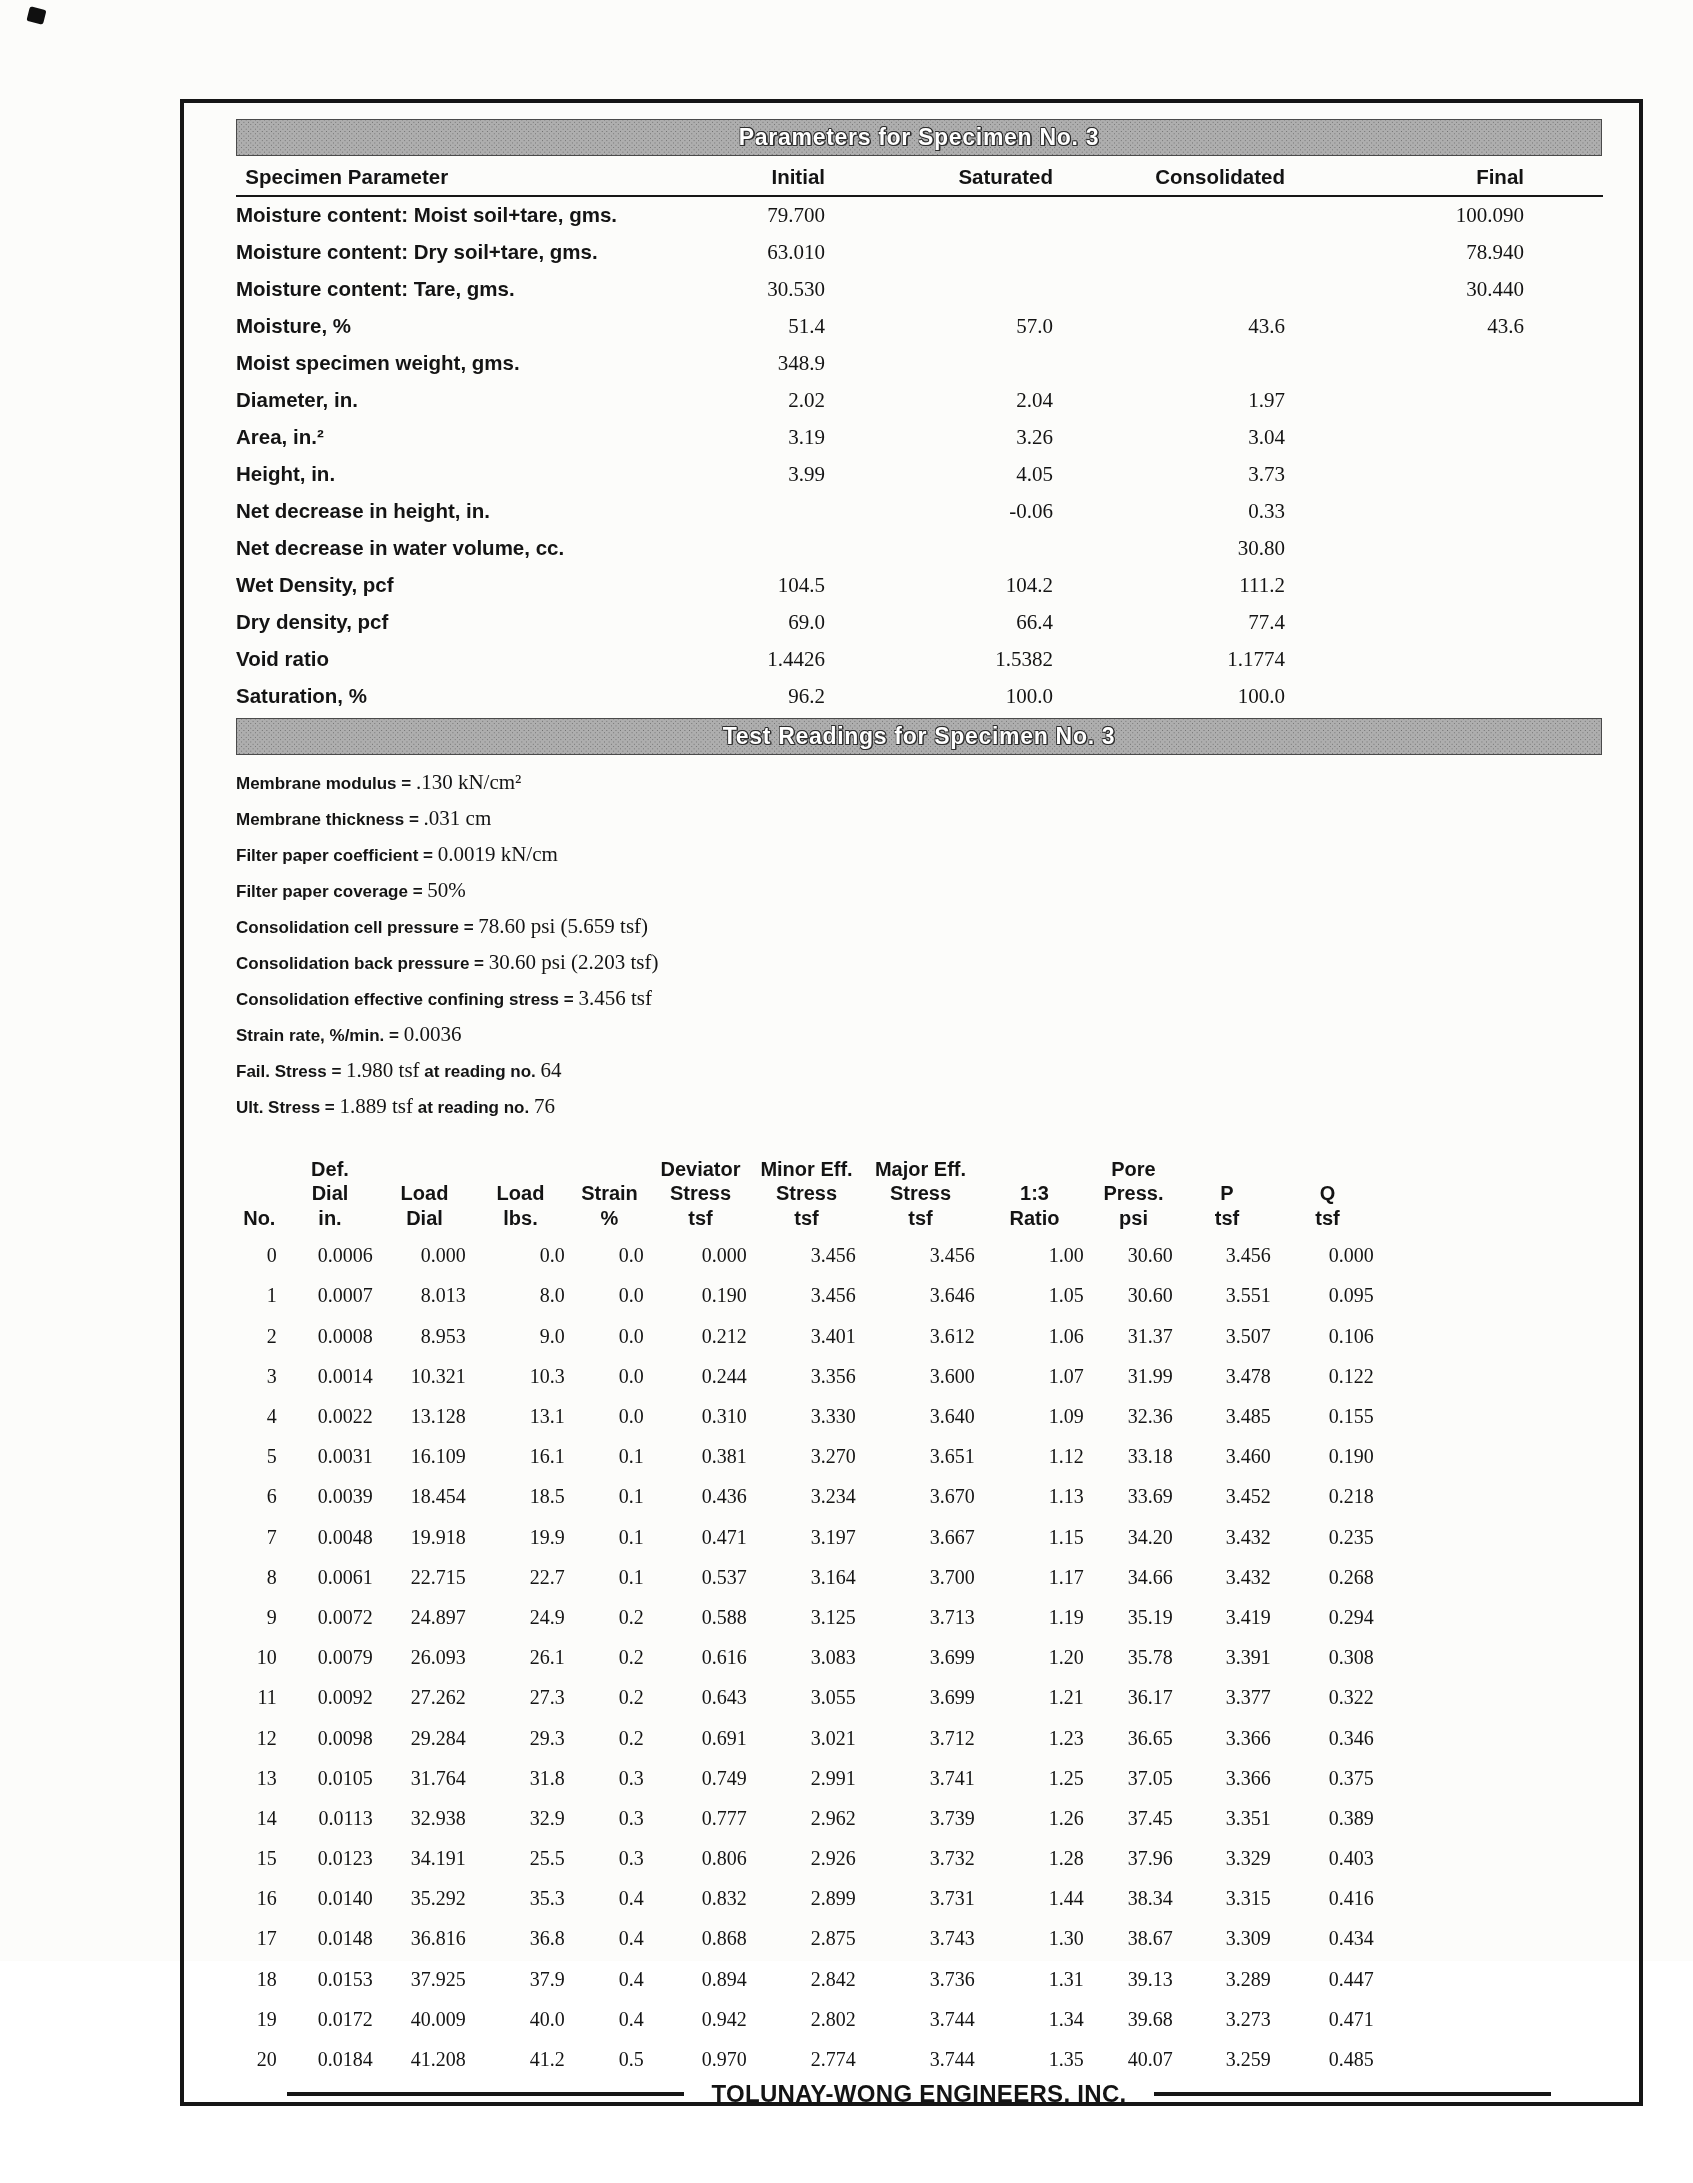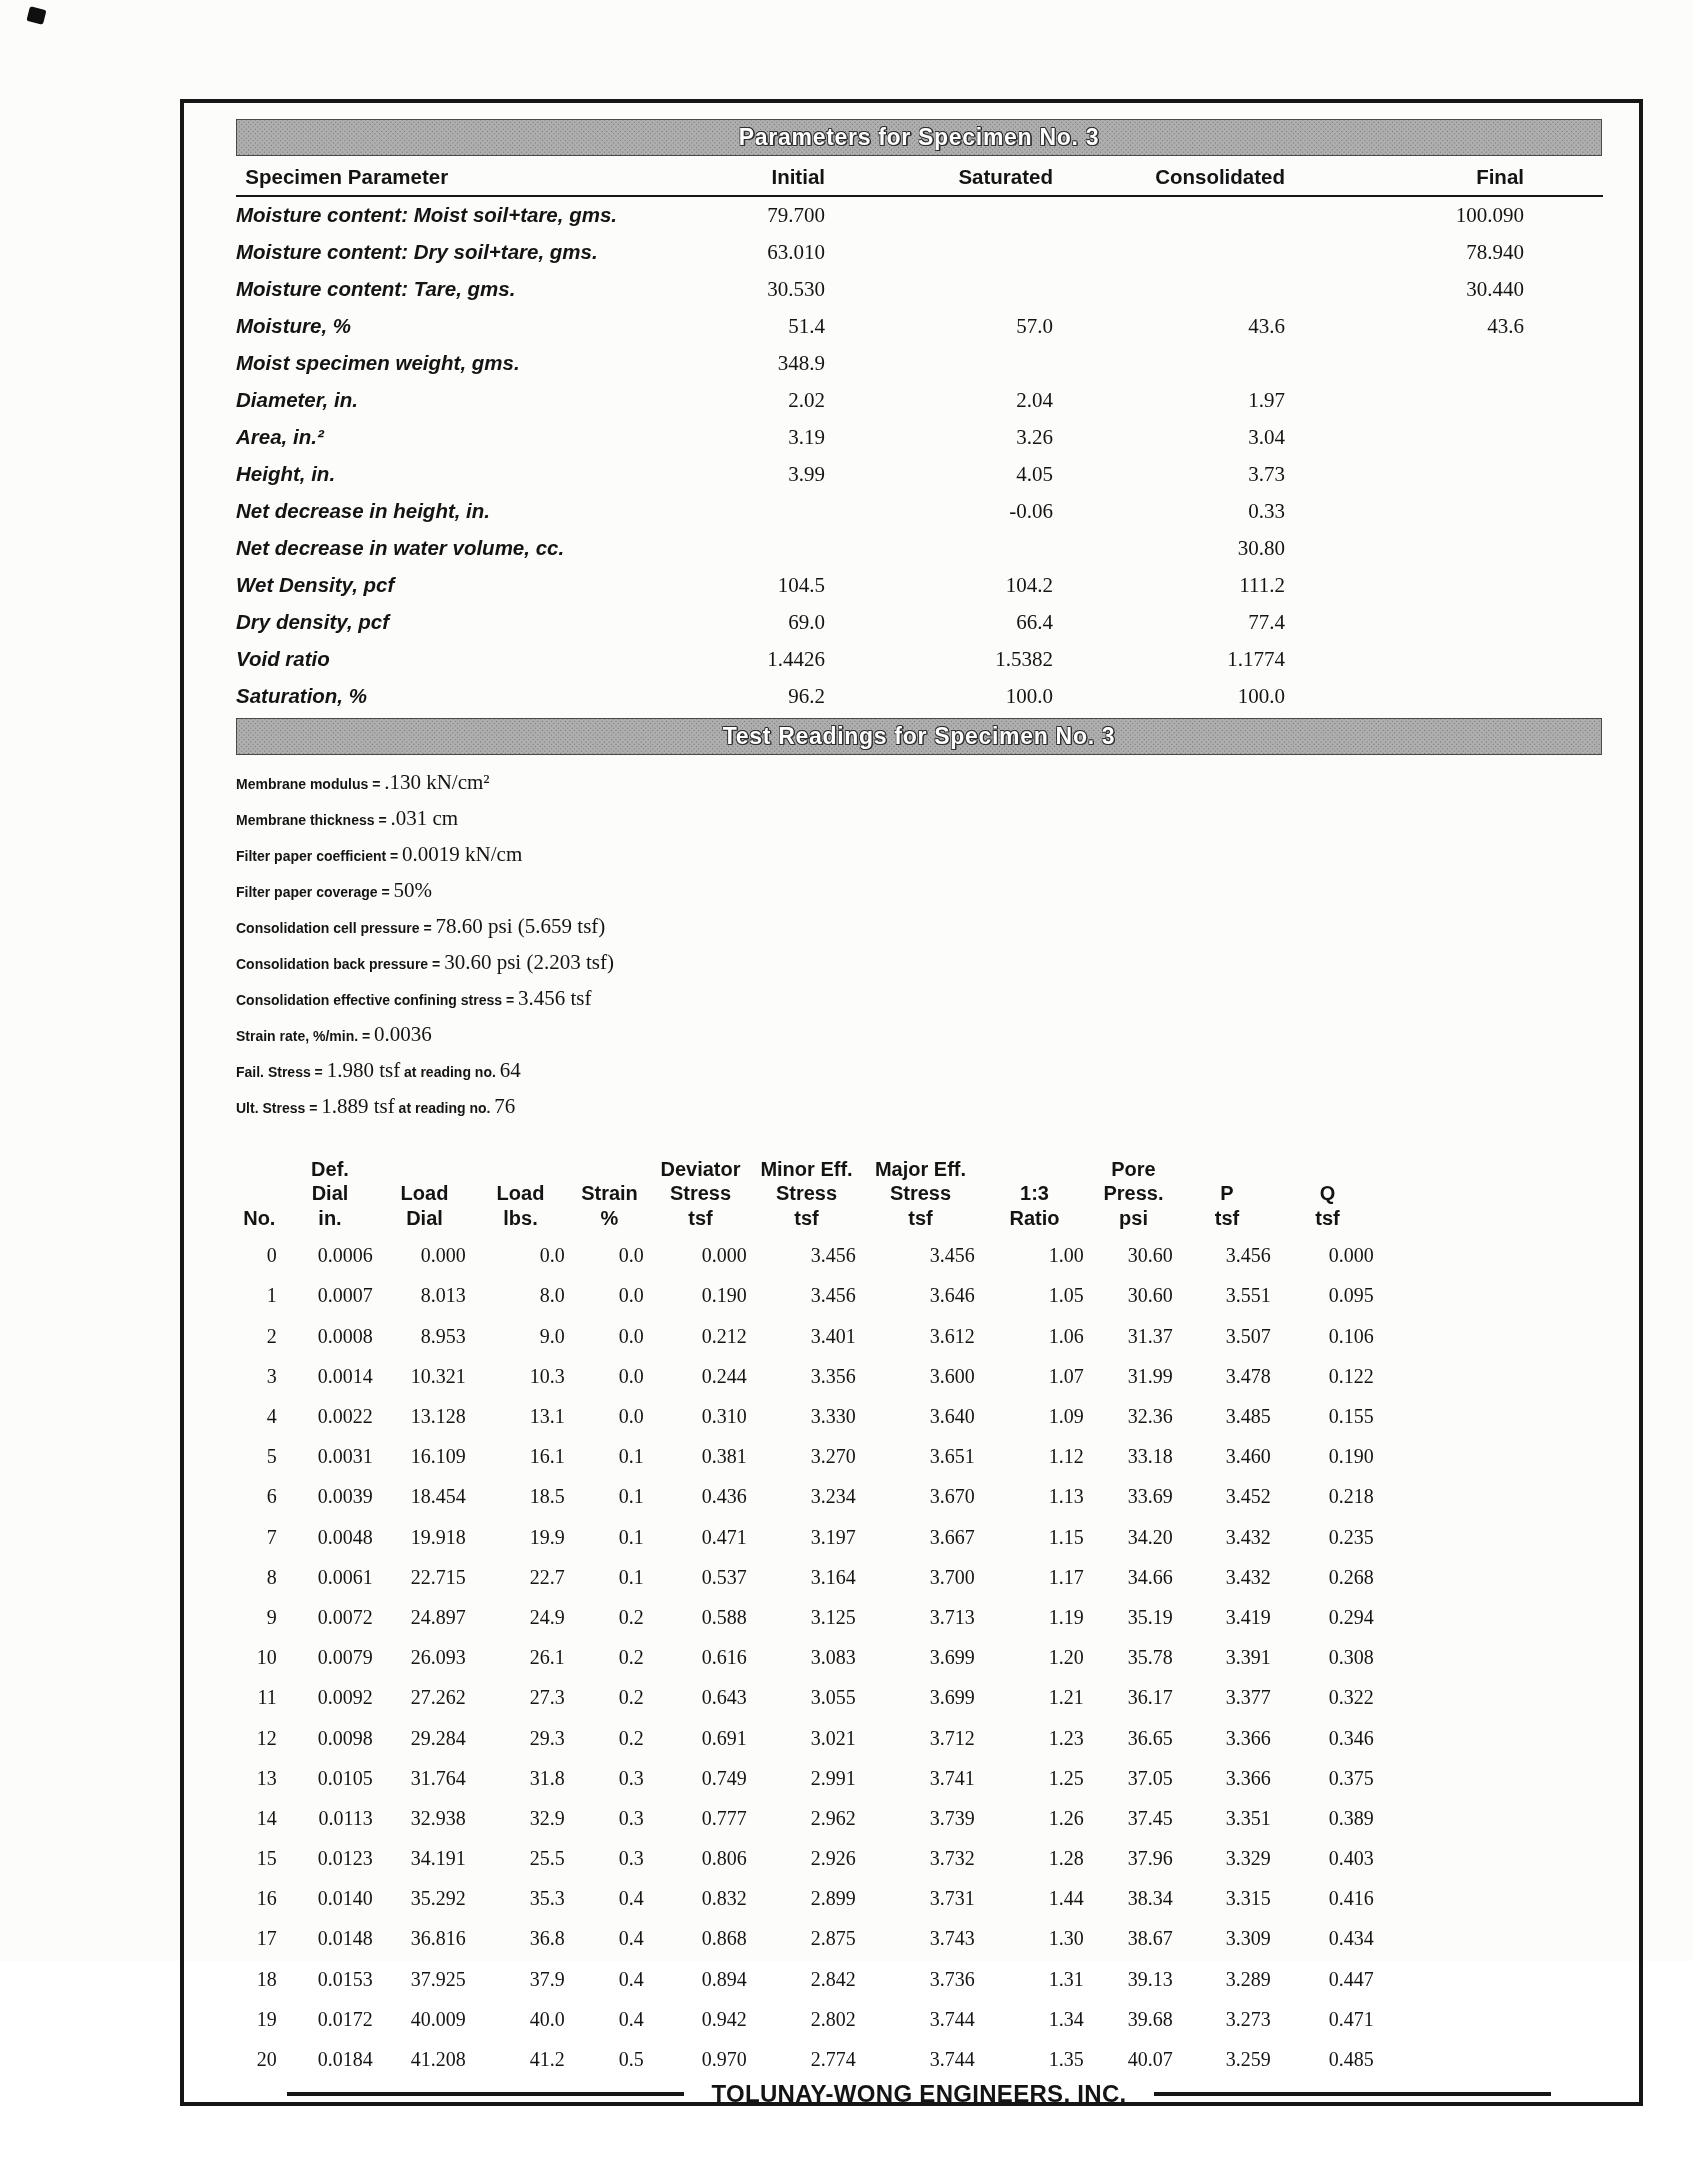--- a/index.html
+++ b/index.html
@@ -68,32 +68,31 @@
     border-bottom: 2.6px solid #161616;
   }
   .spec-table th.h-label { text-align: left; padding-left: 9.3px; }
   .spec-table th.h-val { text-align: right; margin-top: 10px; }
   .spec-table th.h-final { padding-right: 79px; }
   .spec-table td { padding: 6px 0; vertical-align: baseline; }
   .sp-label {
     font-weight: bold; font-size: 20.5px;
     text-align: left; padding-left: 4px;
     white-space: nowrap;
-    font-style: italic;
   }
   .sp-val {
     font-family: "Liberation Serif", serif;
     font-size: 21px; text-align: right; white-space: nowrap;
   }
   td.sp-val.c3 { padding-right: 79px; }
 
   
   .info { margin-top: 9.3px; flex: 0 0 auto; }
   .info-line { height: 36px; line-height: 36px; white-space: nowrap; }
-  .info-line .ib { font-weight: bold; font-size: 14px; text-align: center; }
+  .info-line .ib { font-weight: bold; font-size: 17px; text-align: center; }
   .info-line .iv { font-family: "Liberation Serif", serif; font-size: 21px; }
 
   
   .readings {
     border-collapse: collapse;
     table-layout: fixed;
     margin-top: 33px;
     width: 1143px;
     flex: 0 0 auto;
   }

